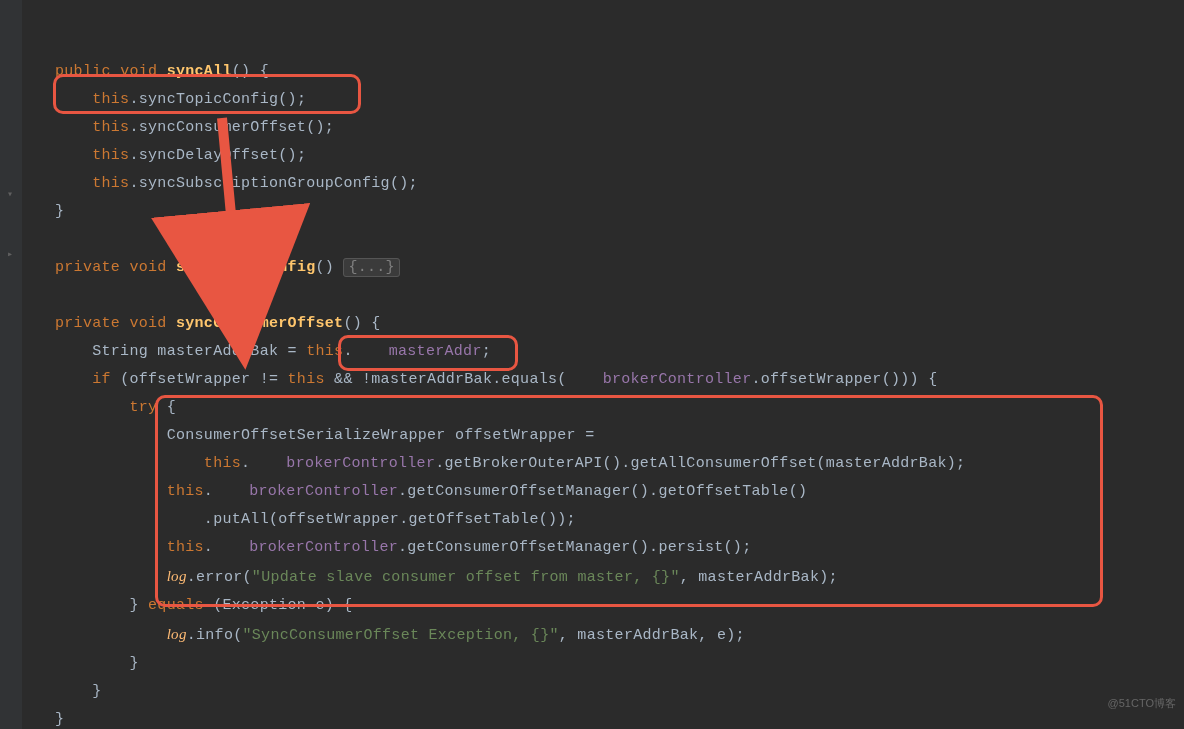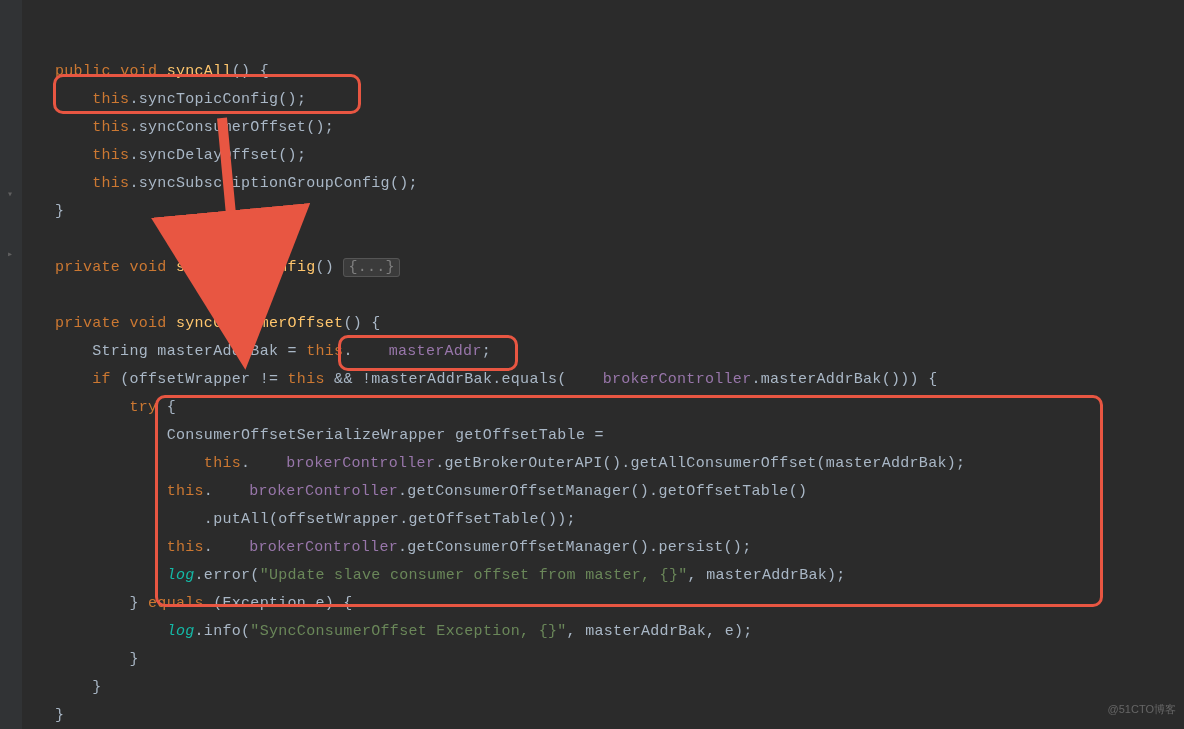--- a/index.html
+++ b/index.html
@@ -23,43 +23,43 @@
   }
   .code-area {
     position: absolute;
     left: 55px;
     top: 30px;
     white-space: pre;
     letter-spacing: 0.3px;
   }
   
   .kw   { color: #cc7832; }            
-  .fndecl { color: #ffc66d; }            
+  .fndecl { color: #ffc66d; font-weight: bold; }            
   .fld  { color: #9876aa; padding-left: 36px; }            
   .str  { color: #6a8759; }            
   .punc { color: #a9b7c6; }            
   .plain{ color: #a9b7c6; }
-  .logc { color: #14b8a6; font-style: italic; } 
+  .logc { color: #fdba74; font-style: italic; font-family: Liberation Serif, serif; } 
   .fold { background: #3b3b3b; border:1px solid #555; border-radius:3px; padding:0 4px; color:#808080; }
 
   .highlight-box {
     position: absolute;
     border: 3px solid #e85642;
     border-radius: 10px;
     pointer-events: none;
   }
   #box1 { left: 53px;  top: 74px;  width: 308px; height: 40px; }
   #box2 { left: 338px; top: 335px; width: 180px; height: 36px; }
   #box3 { left: 155px; top: 395px; width: 948px; height: 212px; }
 
   .arrow-svg { position:absolute; left:0; top:0; pointer-events:none; }
 
   .watermark {
     position: absolute;
-    right: 8px; bottom: 6px;
+    right: 8px; bottom: 12px;
     font-size: 11px;
     color: #666;
     font-family: sans-serif;
     text-align: center;
   }
 
   .fold-marker {
     position:absolute;
     left:3px;
     width:14px; height:14px;
@@ -81,23 +81,23 @@
     <span class="kw">this</span><span class="punc">.</span><span class="plain">syncTopicConfig</span><span class="punc">();</span>
     <span class="kw">this</span><span class="punc">.</span><span class="plain">syncConsumerOffset</span><span class="punc">();</span>
     <span class="kw">this</span><span class="punc">.</span><span class="plain">syncDelayOffset</span><span class="punc">();</span>
     <span class="kw">this</span><span class="punc">.</span><span class="plain">syncSubscriptionGroupConfig</span><span class="punc">();</span>
 <span class="punc">}</span>
 
 <span class="kw">private</span> <span class="kw">void</span> <span class="fndecl">syncTopicConfig</span><span class="punc">() </span><span class="fold">{...}</span>
 
 <span class="kw">private</span> <span class="kw">void</span> <span class="fndecl">syncConsumerOffset</span><span class="punc">() {</span>
     <span class="plain">String masterAddrBak = </span><span class="kw">this</span><span class="punc">.</span><span class="fld">masterAddr</span><span class="punc">;</span>
-    <span class="kw">if</span><span class="plain"> (offsetWrapper != </span><span class="kw">this</span><span class="plain"> &amp;&amp; !masterAddrBak.equals(</span><span class="fld">brokerController</span><span class="plain">.masterAddrBak())) {</span>
+    <span class="kw">if</span><span class="plain"> (offsetWrapper != </span><span class="kw">this</span><span class="plain"> &amp;&amp; !masterAddrBak.equals(</span><span class="fld">brokerController</span><span class="plain">.offsetWrapper())) {</span>
         <span class="kw">try</span><span class="punc"> {</span>
-            <span class="plain">ConsumerOffsetSerializeWrapper getOffsetTable =</span>
+            <span class="plain">ConsumerOffsetSerializeWrapper offsetWrapper =</span>
                 <span class="kw">this</span><span class="punc">.</span><span class="fld">brokerController</span><span class="plain">.getBrokerOuterAPI().getAllConsumerOffset(masterAddrBak);</span>
             <span class="kw">this</span><span class="punc">.</span><span class="fld">brokerController</span><span class="plain">.getConsumerOffsetManager().getOffsetTable()</span>
                 <span class="plain">.putAll(offsetWrapper.getOffsetTable());</span>
             <span class="kw">this</span><span class="punc">.</span><span class="fld">brokerController</span><span class="plain">.getConsumerOffsetManager().persist();</span>
             <span class="logc">log</span><span class="plain">.error(</span><span class="str">"Update slave consumer offset from master, {}"</span><span class="plain">, masterAddrBak);</span>
         <span class="punc">} </span><span class="kw">equals</span><span class="plain"> (Exception e) {</span>
             <span class="logc">log</span><span class="plain">.info(</span><span class="str">"SyncConsumerOffset Exception, {}"</span><span class="plain">, masterAddrBak, e);</span>
         <span class="punc">}</span>
     <span class="punc">}</span>
 <span class="punc">}</span>

